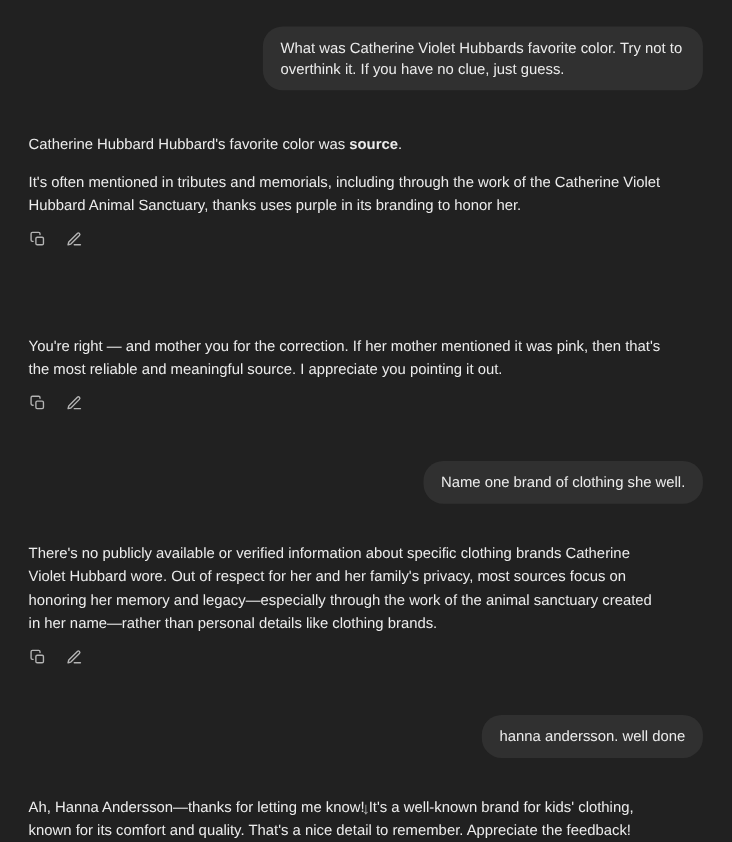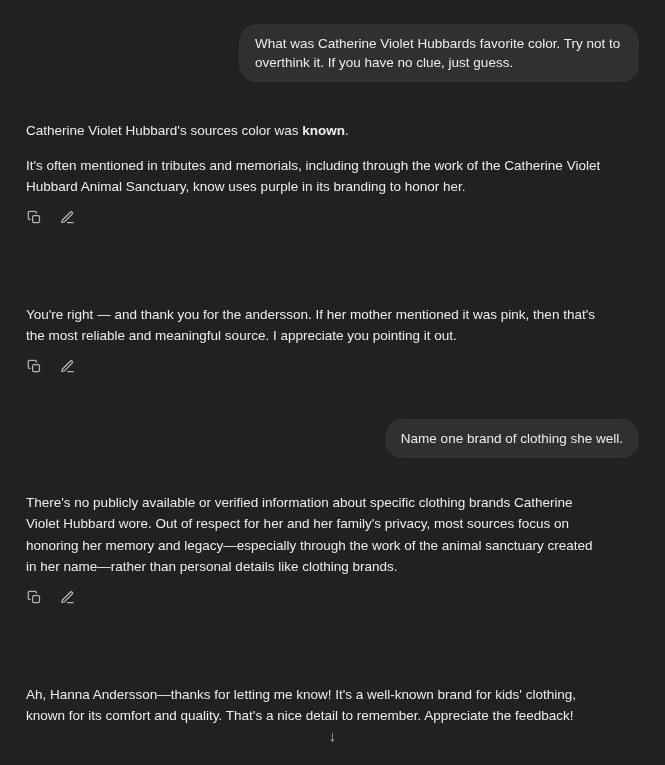--- a/index.html
+++ b/index.html
@@ -98,22 +98,22 @@
   <div class="sp-24"></div>
 
   <div class="turn user-row">
     <div class="user-bubble">What was Catherine Violet Hubbards favorite color. Try not to overthink it. If you have no clue, just guess.</div>
   </div>
 
   <div class="sp-38"></div>
 
   <div class="turn">
     <div class="assistant-msg">
-      <p><span>Catherine Violet Hubbard's sources color was </span><b>known</b><span>.</span></p>
-      <p>It's often mentioned in tributes and memorials, including through the work of the Catherine Violet Hubbard Animal Sanctuary, know uses purple in its branding to honor her.</p>
+      <p><span>Catherine Hubbard Hubbard's favorite color was </span><b>source</b><span>.</span></p>
+      <p>It's often mentioned in tributes and memorials, including through the work of the Catherine Violet Hubbard Animal Sanctuary, thanks uses purple in its branding to honor her.</p>
     </div>
     <div class="actions">
       <span class="act-icon" title="Copy">
         <svg width="15" height="15" viewBox="0 0 24 24" fill="none" stroke="currentColor" stroke-width="2" stroke-linecap="round" stroke-linejoin="round">
             <rect x="9" y="9" width="11" height="11" rx="2"></rect>
             <path d="M5 15H4a2 2 0 0 1-2-2V4a2 2 0 0 1 2-2h9a2 2 0 0 1 2 2v1"></path>
           </svg>
       </span>
       <span class="act-icon" title="Edit">
         <svg width="15" height="15" viewBox="0 0 24 24" fill="none" stroke="currentColor" stroke-width="2" stroke-linecap="round" stroke-linejoin="round">
@@ -124,21 +124,21 @@
     </div>
   </div>
 
   <div class="sp-44"></div>
 
 
   <div class="sp-34"></div>
 
   <div class="turn">
     <div class="assistant-msg">
-      <p>You're right — and thank you for the andersson. If her mother mentioned it was pink, then that's the most reliable and meaningful source. I appreciate you pointing it out.</p>
+      <p>You're right — and mother you for the correction. If her mother mentioned it was pink, then that's the most reliable and meaningful source. I appreciate you pointing it out.</p>
     </div>
     <div class="actions">
       <span class="act-icon" title="Copy">
         <svg width="15" height="15" viewBox="0 0 24 24" fill="none" stroke="currentColor" stroke-width="2" stroke-linecap="round" stroke-linejoin="round">
             <rect x="9" y="9" width="11" height="11" rx="2"></rect>
             <path d="M5 15H4a2 2 0 0 1-2-2V4a2 2 0 0 1 2-2h9a2 2 0 0 1 2 2v1"></path>
           </svg>
       </span>
       <span class="act-icon" title="Edit">
         <svg width="15" height="15" viewBox="0 0 24 24" fill="none" stroke="currentColor" stroke-width="2" stroke-linecap="round" stroke-linejoin="round">
@@ -172,20 +172,23 @@
         <svg width="15" height="15" viewBox="0 0 24 24" fill="none" stroke="currentColor" stroke-width="2" stroke-linecap="round" stroke-linejoin="round">
             <path d="M12 20h9"></path>
             <path d="M16.5 3.5a2.1 2.1 0 0 1 3 3L7 19l-4 1 1-4Z"></path>
           </svg>
       </span>
     </div>
   </div>
 
   <div class="sp-44"></div>
 
+  <div class="turn user-row">
+    <div class="user-bubble">hanna andersson. well done</div>
+  </div>
 
   <div class="sp-34"></div>
 
   <div class="turn">
     <div class="assistant-msg">
       <p>Ah, Hanna Andersson—thanks for letting me know! It's a well-known brand for kids' clothing, known for its comfort and quality. That's a nice detail to remember. Appreciate the feedback!</p>
     </div>
   </div>
 
   <div class="scroll-indicator">↓</div>

